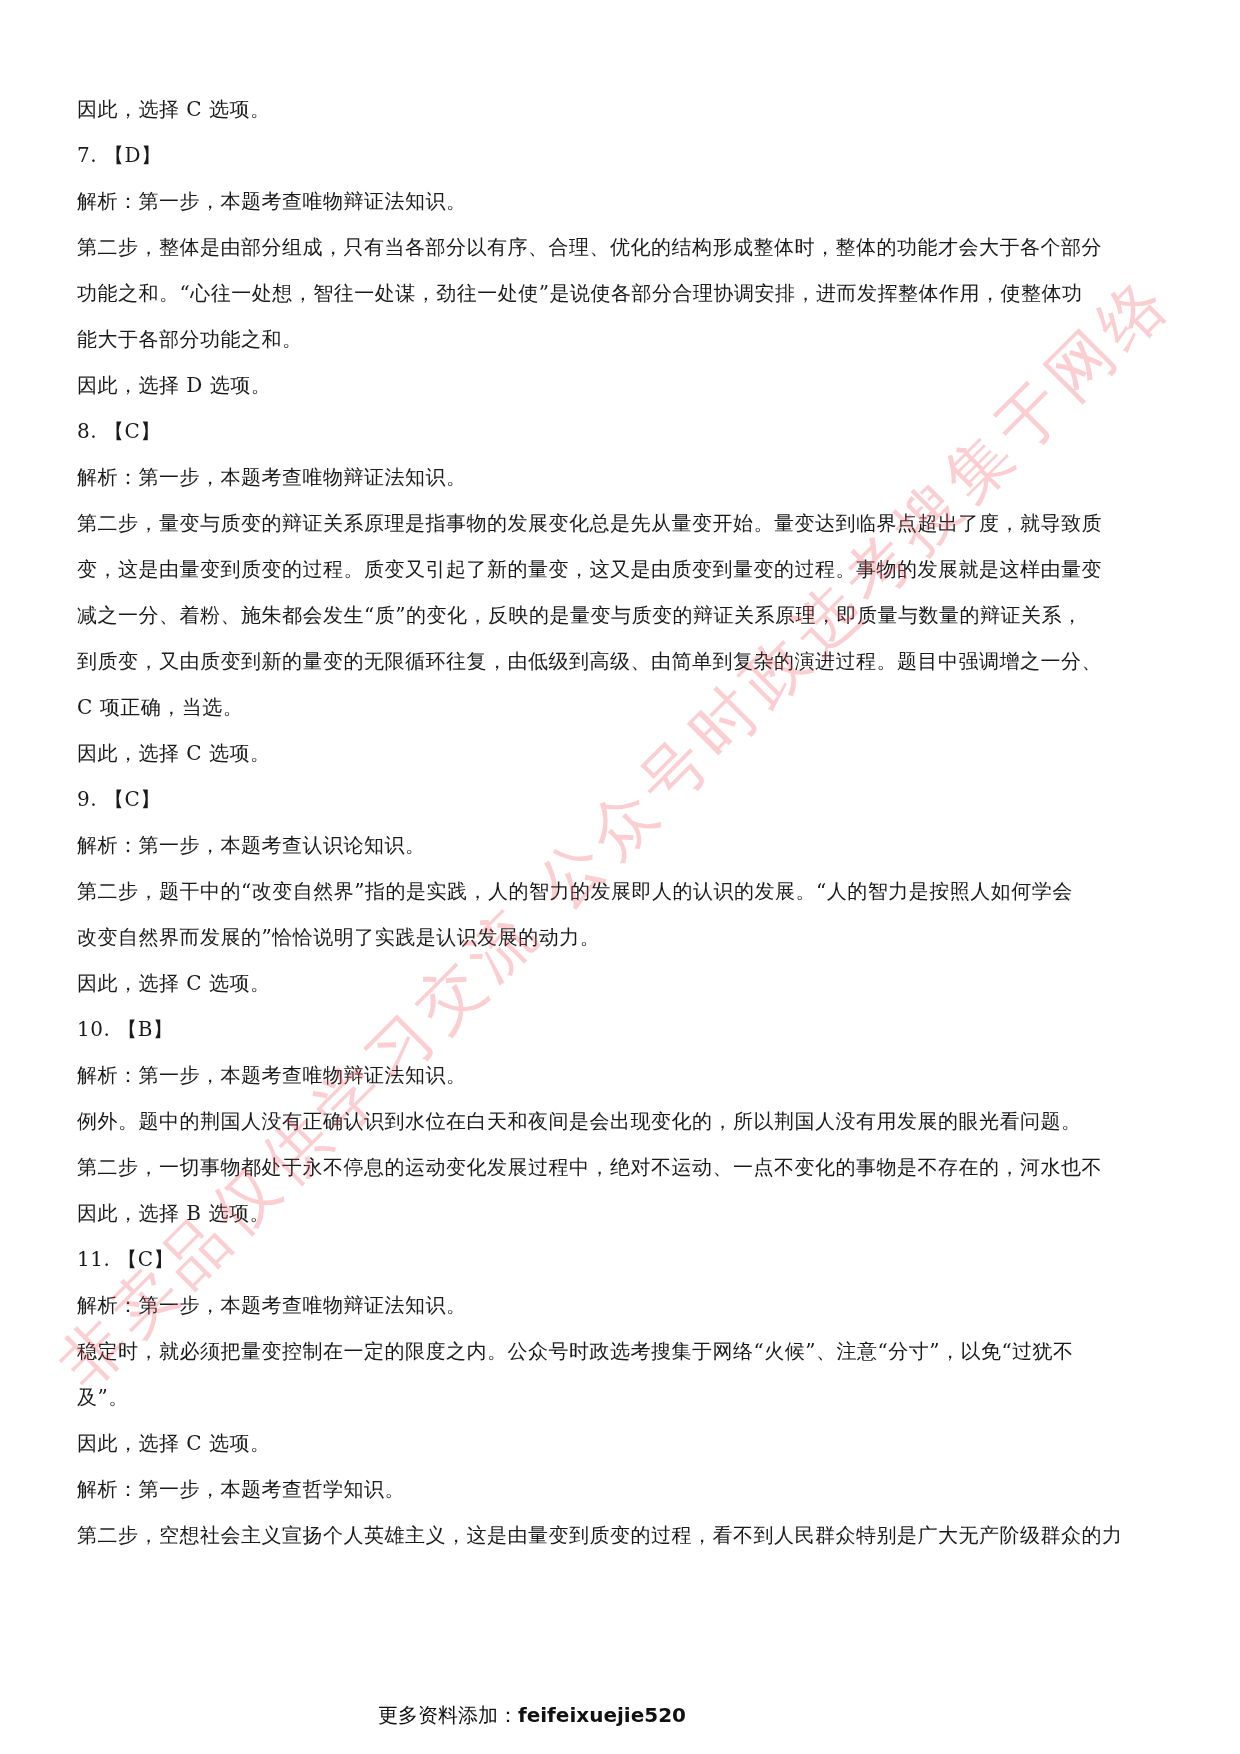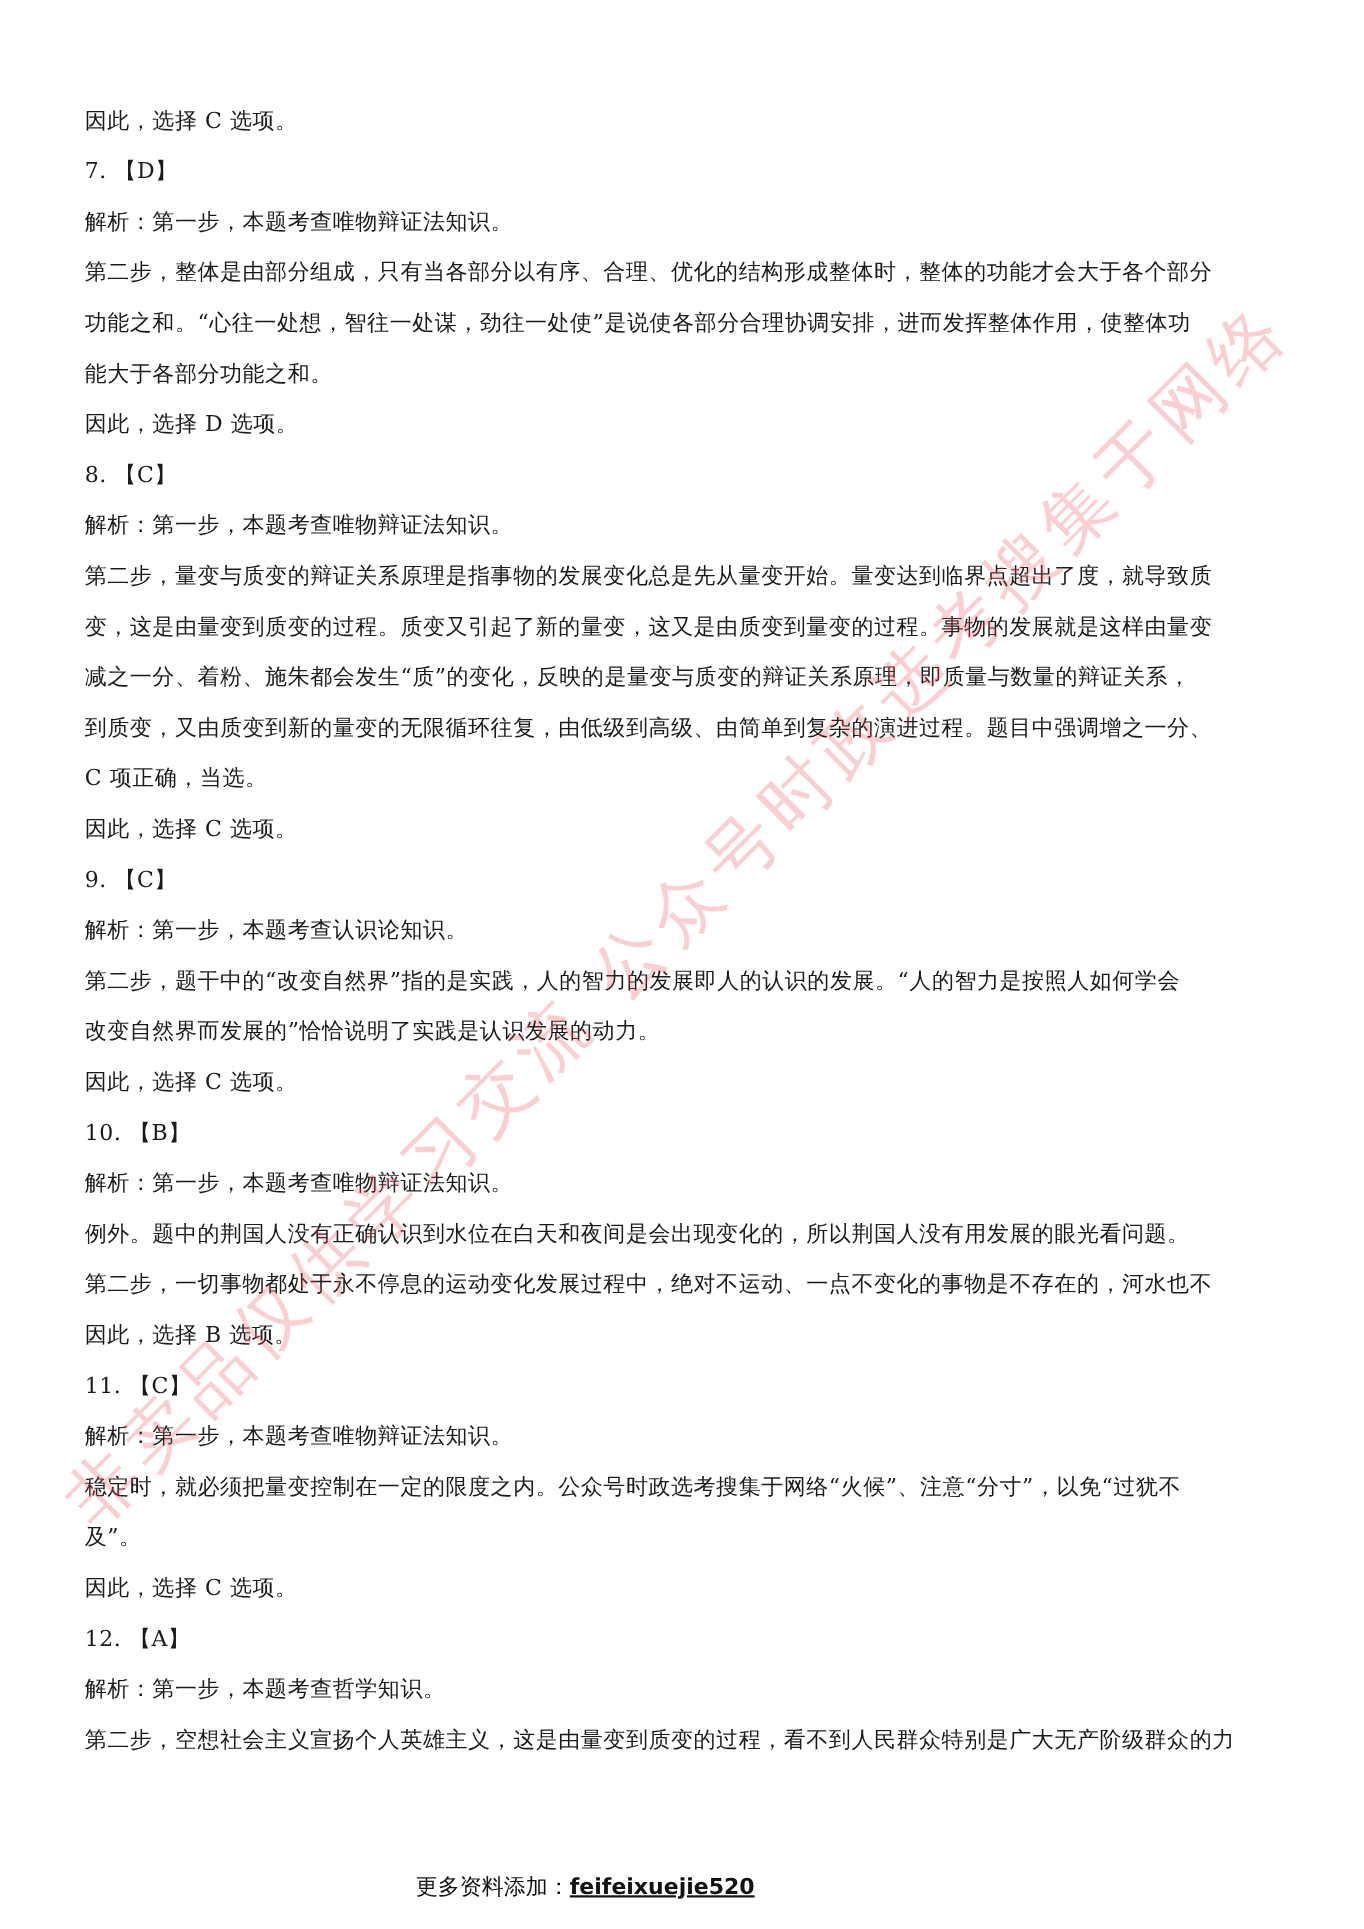--- a/index.html
+++ b/index.html
@@ -10,21 +10,21 @@
       font-family: "DejaVu Serif", "Liberation Serif", serif;
       font-size: 20px; line-height: 46px; color: #1a1a1a;
       letter-spacing: 0.5px;
     }
     .line { white-space: nowrap; height: 46px; }
     .footer {
       position: absolute; left: 378px; top: 1702px;
       font-size: 20px; color: #111; white-space: nowrap;
     }
     .footer .cn { font-family: "DejaVu Serif", "Liberation Serif", serif; }
-    .footer .id { font-family: "DejaVu Sans", "Liberation Sans", sans-serif; font-weight: bold; text-decoration: underline; }
+    .footer .id { font-family: "DejaVu Sans", "Liberation Sans", sans-serif; font-weight: bold; }
     .watermark {
       position: absolute; left: 0; top: 0; width: 1240px; height: 1754px;
       pointer-events: none;
     }
     .watermark .wm-text {
       position: absolute; left: -40px; top: 0;
       transform-origin: 0 0;
       font-family: "DejaVu Serif", "Liberation Serif", serif;
       font-size: 64px; color: rgba(240, 80, 90, 0.28);
       white-space: nowrap; letter-spacing: 8px;
@@ -59,21 +59,20 @@
     <div class="line">10. 【B】</div>
     <div class="line">解析：第一步，本题考查唯物辩证法知识。</div>
     <div class="line">例外。题中的荆国人没有正确认识到水位在白天和夜间是会出现变化的，所以荆国人没有用发展的眼光看问题。</div>
     <div class="line">第二步，一切事物都处于永不停息的运动变化发展过程中，绝对不运动、一点不变化的事物是不存在的，河水也不</div>
     <div class="line">因此，选择 B 选项。</div>
     <div class="line">11. 【C】</div>
     <div class="line">解析：第一步，本题考查唯物辩证法知识。</div>
     <div class="line">稳定时，就必须把量变控制在一定的限度之内。公众号时政选考搜集于网络“火候”、注意“分寸”，以免“过犹不</div>
     <div class="line">及”。</div>
     <div class="line">因此，选择 C 选项。</div>
-    <div class="line">12. 【A】</div>
     <div class="line">解析：第一步，本题考查哲学知识。</div>
     <div class="line">第二步，空想社会主义宣扬个人英雄主义，这是由量变到质变的过程，看不到人民群众特别是广大无产阶级群众的力</div>
   </div>
 
   <div class="watermark">
     <div class="wm-text" style="left: 40px; top: 1345px; transform: rotate(-45deg);">非卖品仅供学习交流 公众号时政选考搜集于网络</div>
   </div>
 
   <div class="footer">
     <span class="cn">更多资料添加：</span><span class="id">feifeixuejie520</span>

